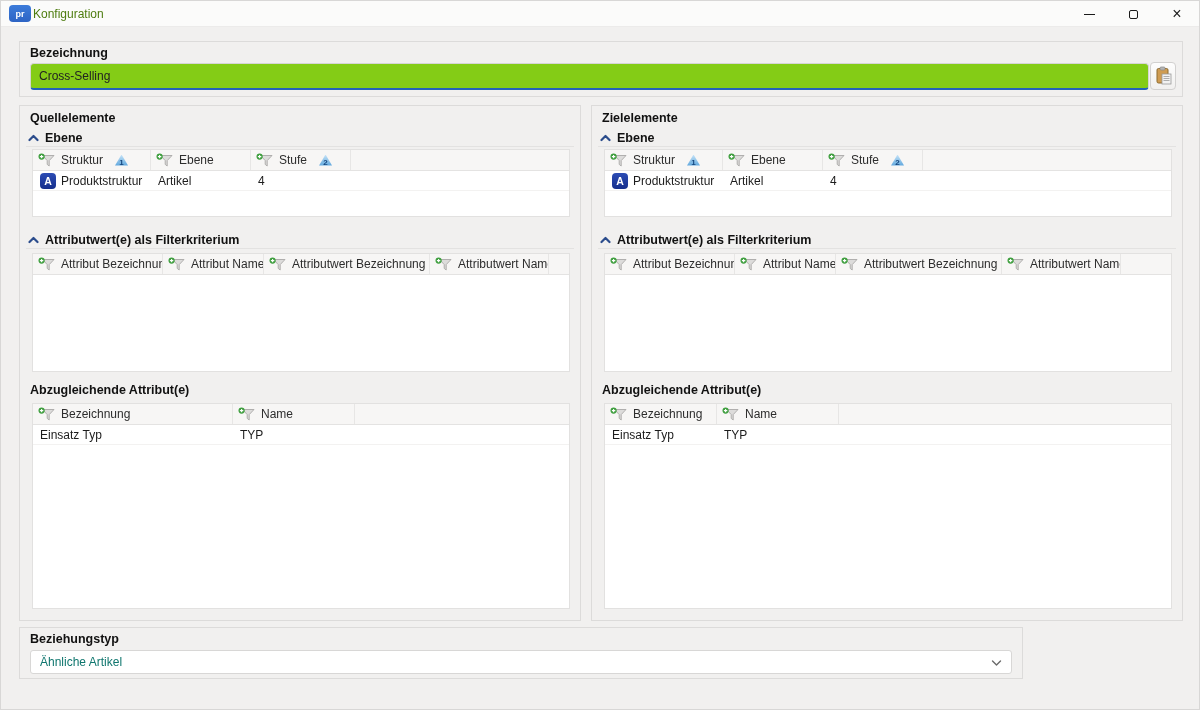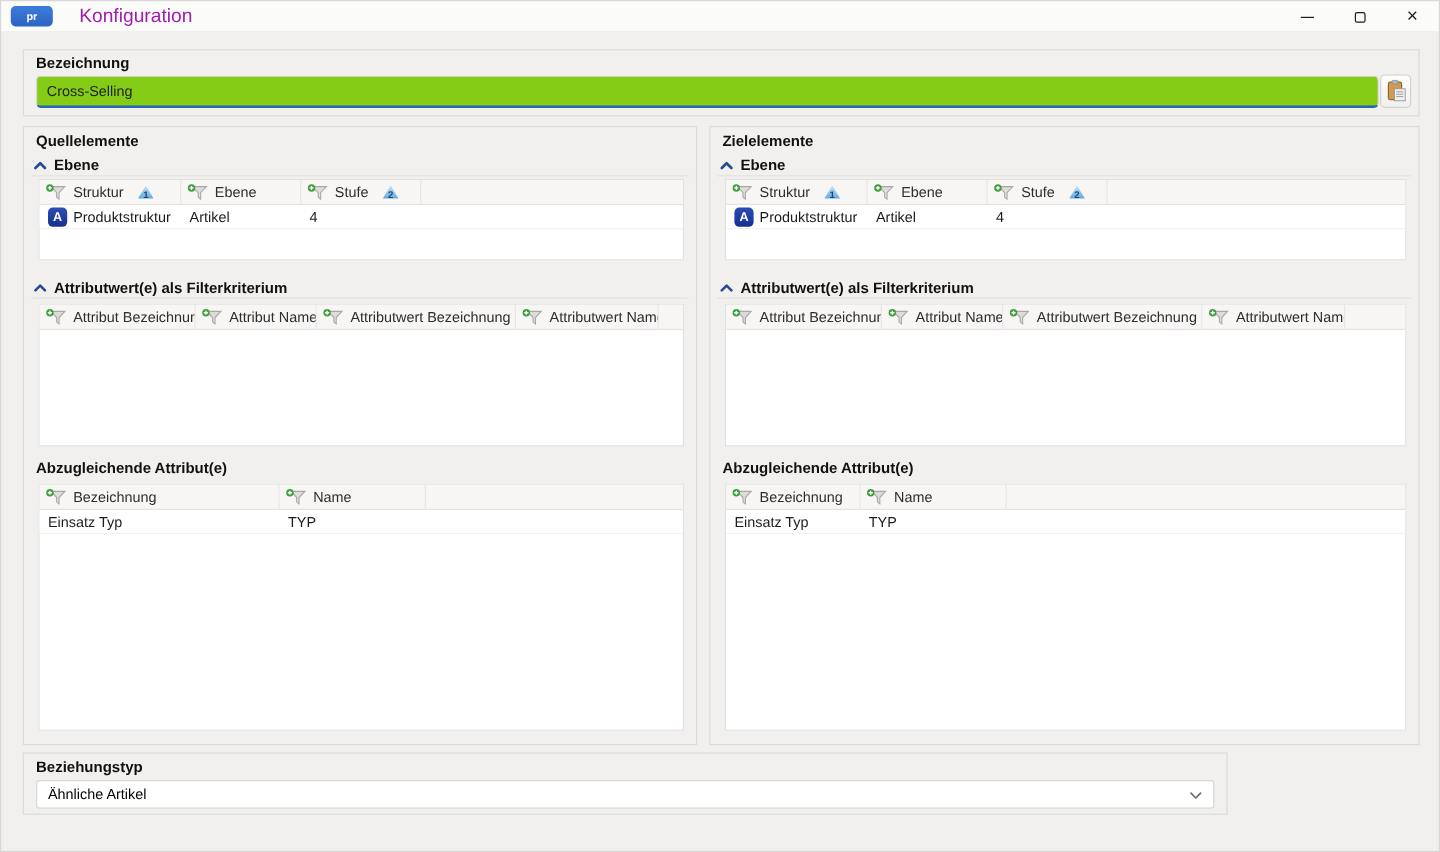--- a/index.html
+++ b/index.html
@@ -3,22 +3,22 @@
 <meta charset="utf-8">
 <style>
   * { margin:0; padding:0; box-sizing:border-box; }
   html,body { width:1200px; height:710px; }
   body { font-family:"Liberation Sans","DejaVu Sans",sans-serif; font-size:12px; color:#1f1f1f; }
 
   .window { position:relative; width:1200px; height:710px; background:#f1f0ef; overflow:hidden; border:1px solid #d8d7d6; }
 
   
   .titlebar { position:absolute; left:0; top:0; width:100%; height:26px; background:#fbfbfa; border-bottom:1px solid #ecebea; display:flex; align-items:center; padding-left:8px; }
-  .appicon { width:35px; height:17px; border-radius:4px; background:linear-gradient(#3d7cda,#2d64c4); color:#fff; font-size:9px; font-weight:bold; display:flex; align-items:center; justify-content:center; margin-right:22px; }
-  .tb-title { font-size:16px; color:#a21caf; }
+  .appicon { width:22px; height:17px; border-radius:4px; background:linear-gradient(#3d7cda,#2d64c4); color:#fff; font-size:9px; font-weight:bold; display:flex; align-items:center; justify-content:center; margin-right:2px; }
+  .tb-title { font-size:12px; color:#4d7c0f; }
   .tb-controls { position:absolute; right:0; top:0; height:26px; display:flex; }
   .tb-btn { width:44px; height:26px; display:flex; align-items:center; justify-content:center; cursor:default; }
   .glyph-min { width:11px; height:1px; background:#1a1a1a; }
   .glyph-max { width:9px; height:9px; border:1px solid #1a1a1a; border-radius:2px; }
   .glyph-close { font-size:16px; font-weight:300; color:#1a1a1a; line-height:1; }
 
   
   .gbox { position:absolute; border:1px solid #dcdbda; background:transparent; }
   .gbox-label { position:absolute; left:10px; top:4px; font-weight:bold; font-size:12.5px; color:#111; }
 
@@ -57,21 +57,21 @@
   
   .funnel { flex:0 0 auto; display:block; }
   .sortb { position:relative; width:13px; height:11px; display:inline-block; margin-left:6px; flex:0 0 auto; }
   .sortb .tri { position:absolute; inset:0; background:linear-gradient(#c3e2f7,#5ea6dd); clip-path:polygon(50% 0,100% 100%,0 100%); }
   .sortb .sortd { position:absolute; left:0; right:0; bottom:-1px; text-align:center; font-size:8px; font-weight:bold; font-style:normal; color:#16477f; }
   .a-badge { width:16px; height:16px; border-radius:4px; background:linear-gradient(#2c4cb4,#162f8c); color:#fff; font-size:10.5px; font-weight:bold; display:flex; align-items:center; justify-content:center; flex:0 0 auto; }
   .chev-up { display:block; }
 
   
   .box-rel { left:18px; top:626px; width:1004px; height:52px; }
-  .combo { position:absolute; left:10px; right:10px; top:22px; height:24px; background:#fff; border:1px solid #d8d7d6; border-radius:3px; display:flex; align-items:center; padding:0 26px 0 9px; font-size:12px; color:#000000; cursor:default; }
+  .combo { position:absolute; left:10px; right:10px; top:22px; height:24px; background:#fff; border:1px solid #d8d7d6; border-radius:3px; display:flex; align-items:center; padding:0 26px 0 9px; font-size:12px; color:#0f766e; cursor:default; }
   .combo .chev-dn { position:absolute; right:9px; top:8px; }
 </style>
 </head>
 <body>
 
 <div class="window">
 
   <div class="titlebar">
     <span class="appicon">pr</span>
     <span class="tb-title">Konfiguration</span>

